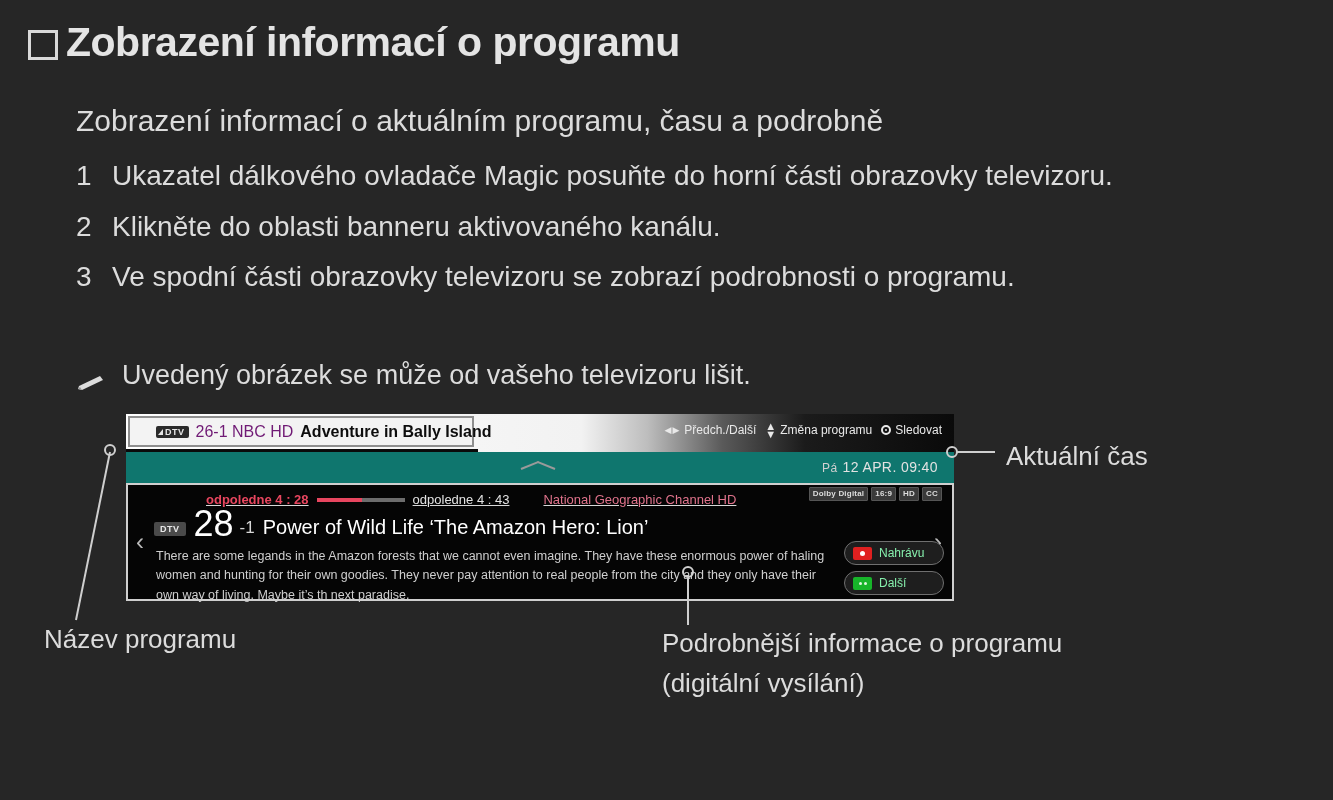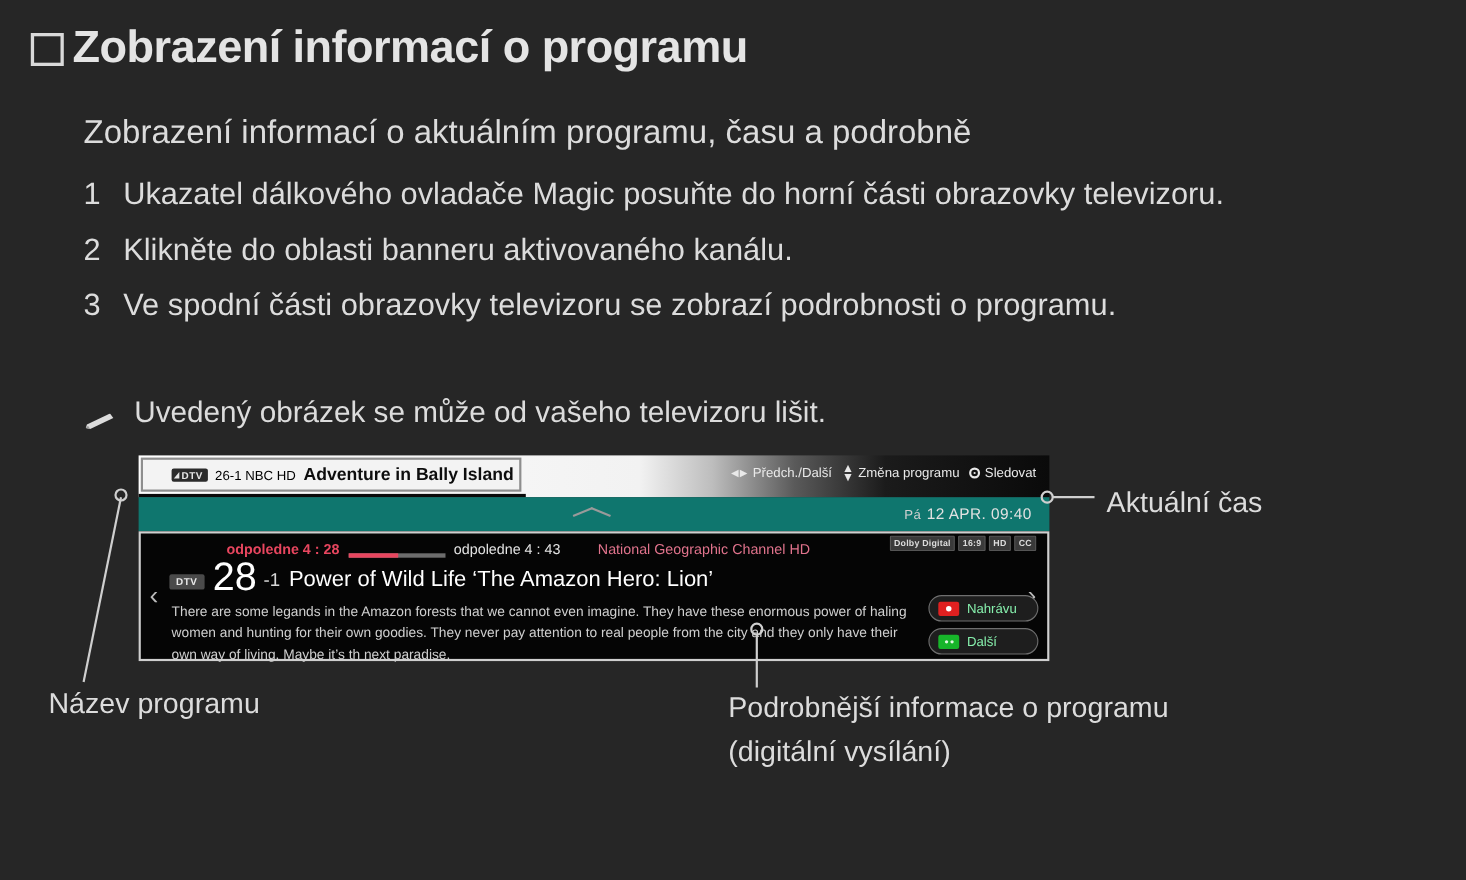--- a/index.html
+++ b/index.html
@@ -126,22 +126,22 @@
     position: relative;
   }
   .dtv-badge-sm::before {
     content: "";
     position: absolute;
     left: 2px; top: 3px;
     border-left: 5px solid transparent;
     border-bottom: 6px solid #e6e6e6;
   }
   .chan-num {
-    font-size: 12px;
-    color: #000000;
+    font-size: 16px;
+    color: #701a75;
     white-space: nowrap;
   }
   .chan-prog {
     font-size: 16px;
     font-weight: bold;
     color: #0d0d0d;
     white-space: nowrap;
   }
   .chan-underline {
     position: absolute;
@@ -236,24 +236,25 @@
     line-height: 22px;
   }
   .arrow-l { left: 8px; }
   .arrow-r { right: 8px; }
 
   .time-line {
     position: absolute;
     left: 78px;
     top: 7px;
     display: flex;
-    align-items: flex-end;
+    align-items: center;
     gap: 8px;
     font-size: 13px;
     white-space: nowrap;
+    text-decoration: underline;
   }
   .t-start { color: #e8465f; font-weight: bold; }
   .bar-track {
     width: 88px; height: 4px;
     background: #6d6d6d;
     position: relative;
   }
   .bar-fill {
     position: absolute;
     left: 0; top: 0;

